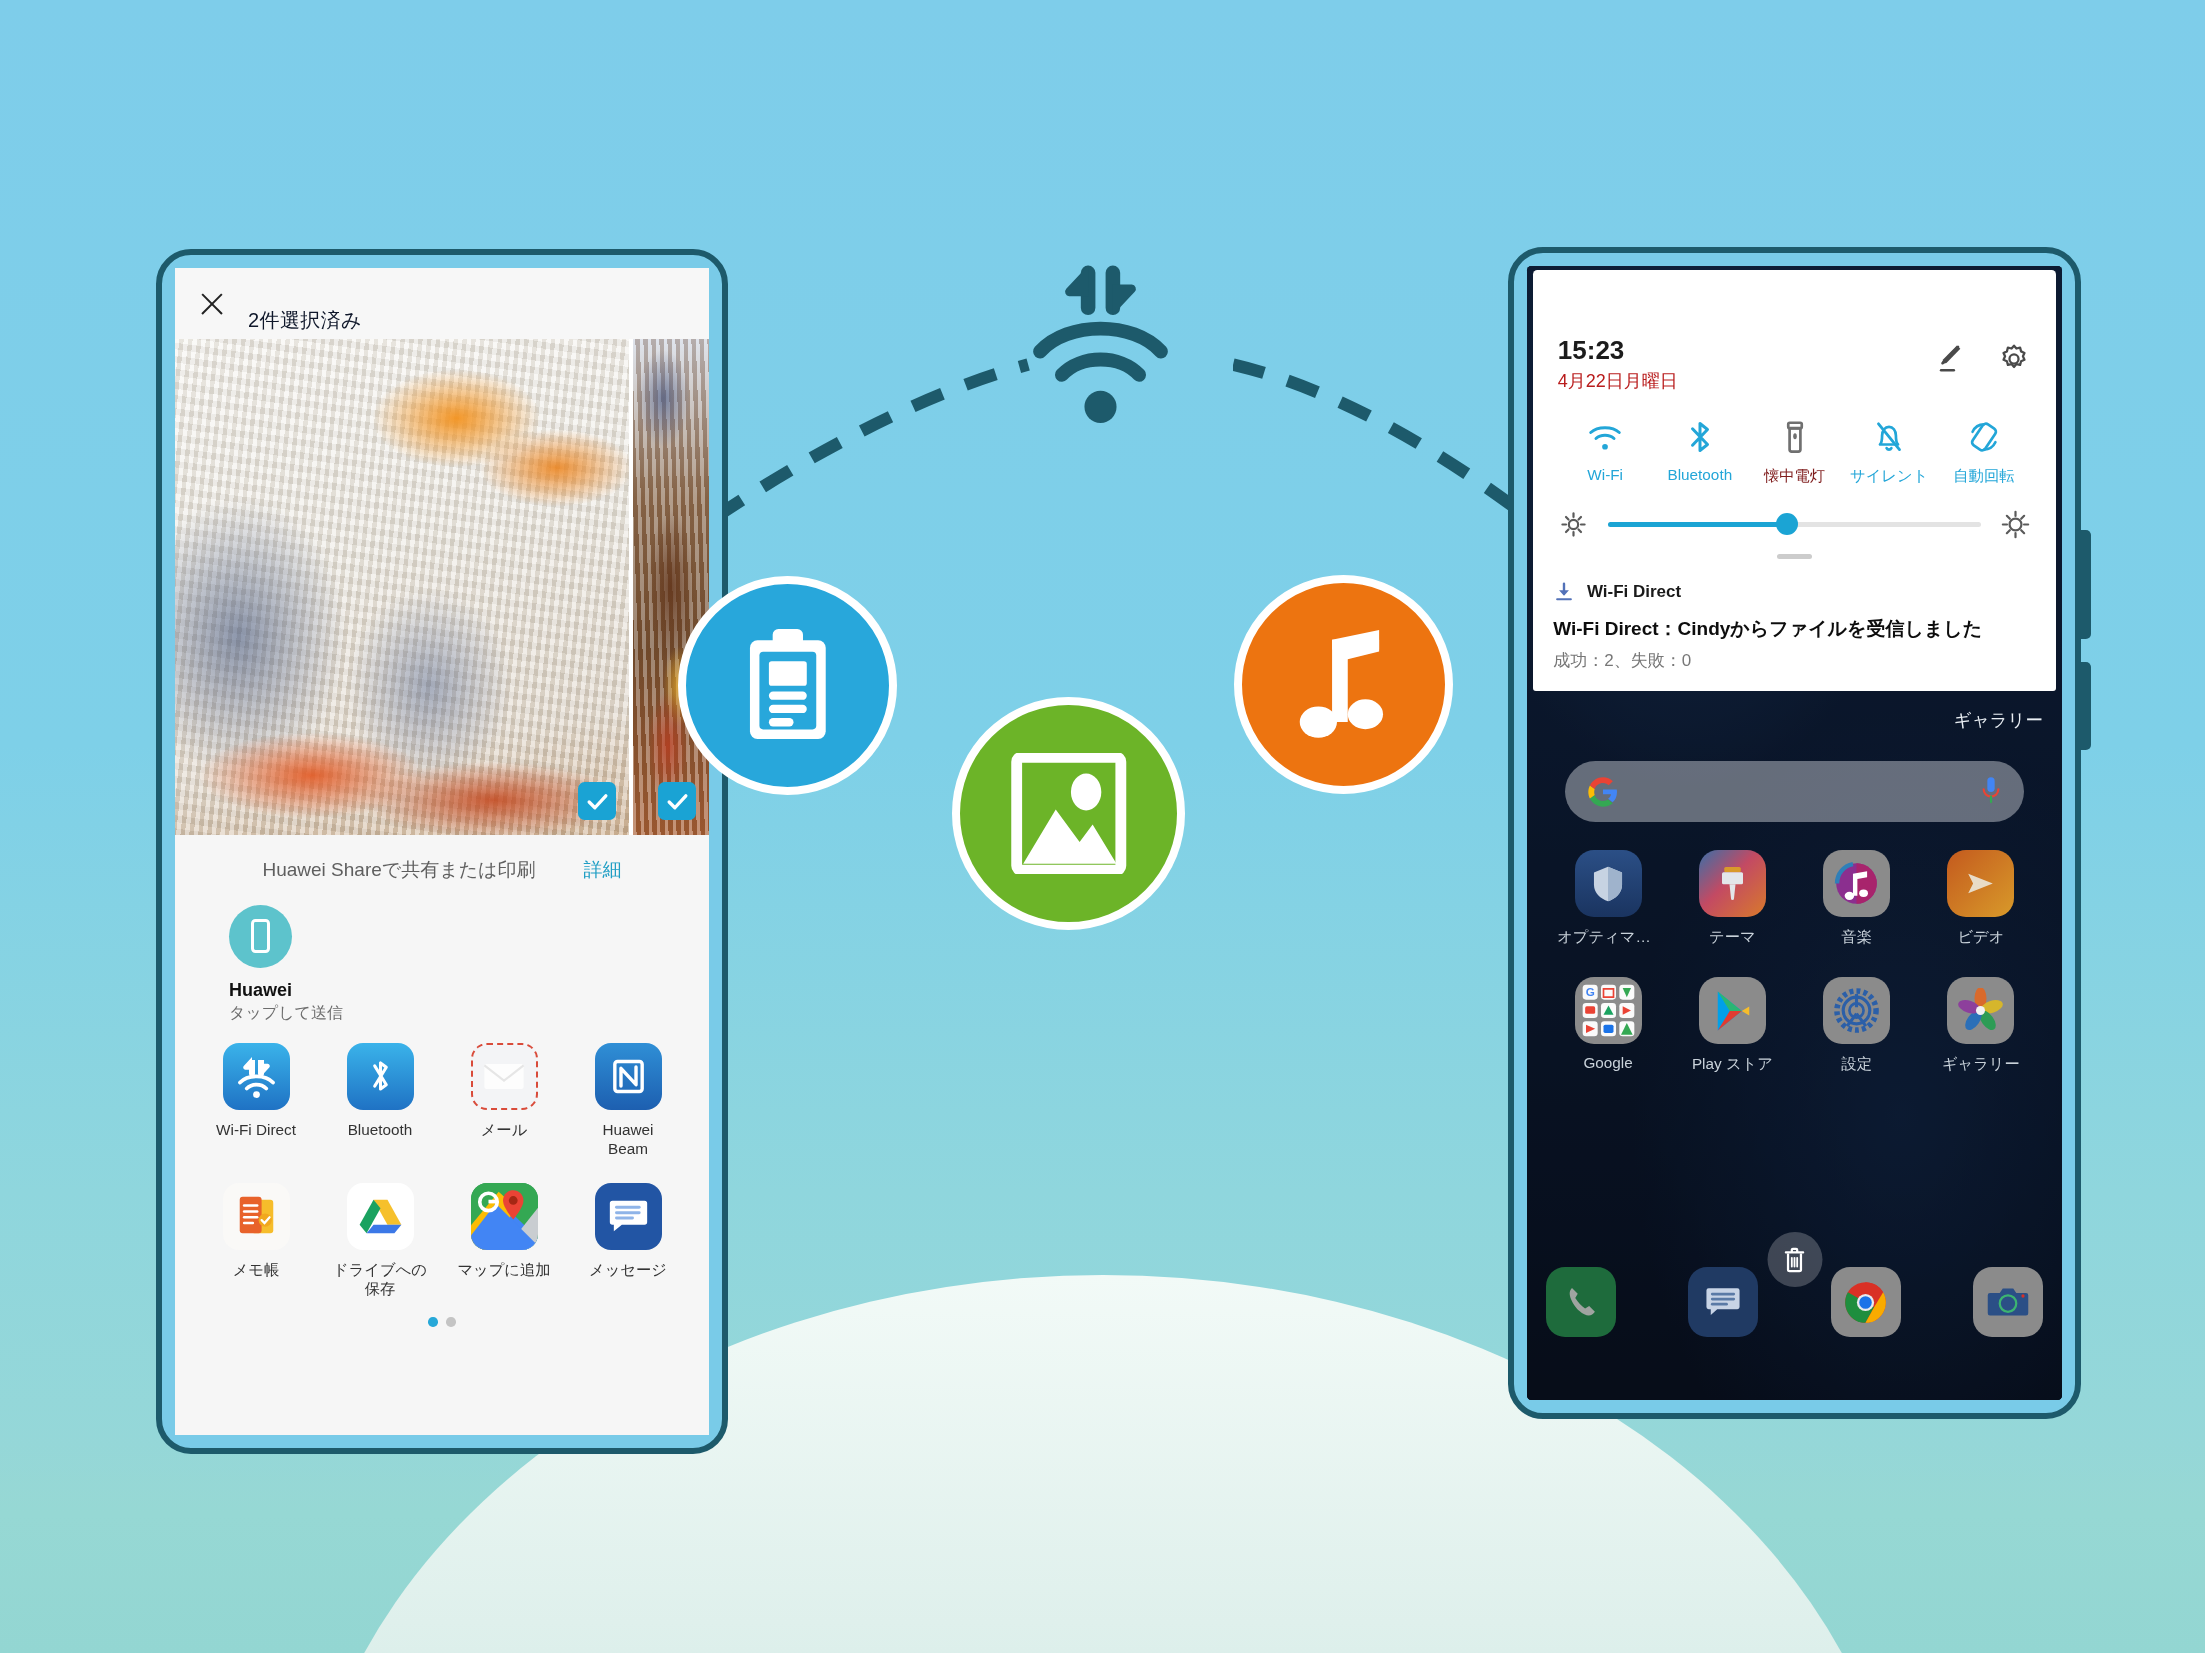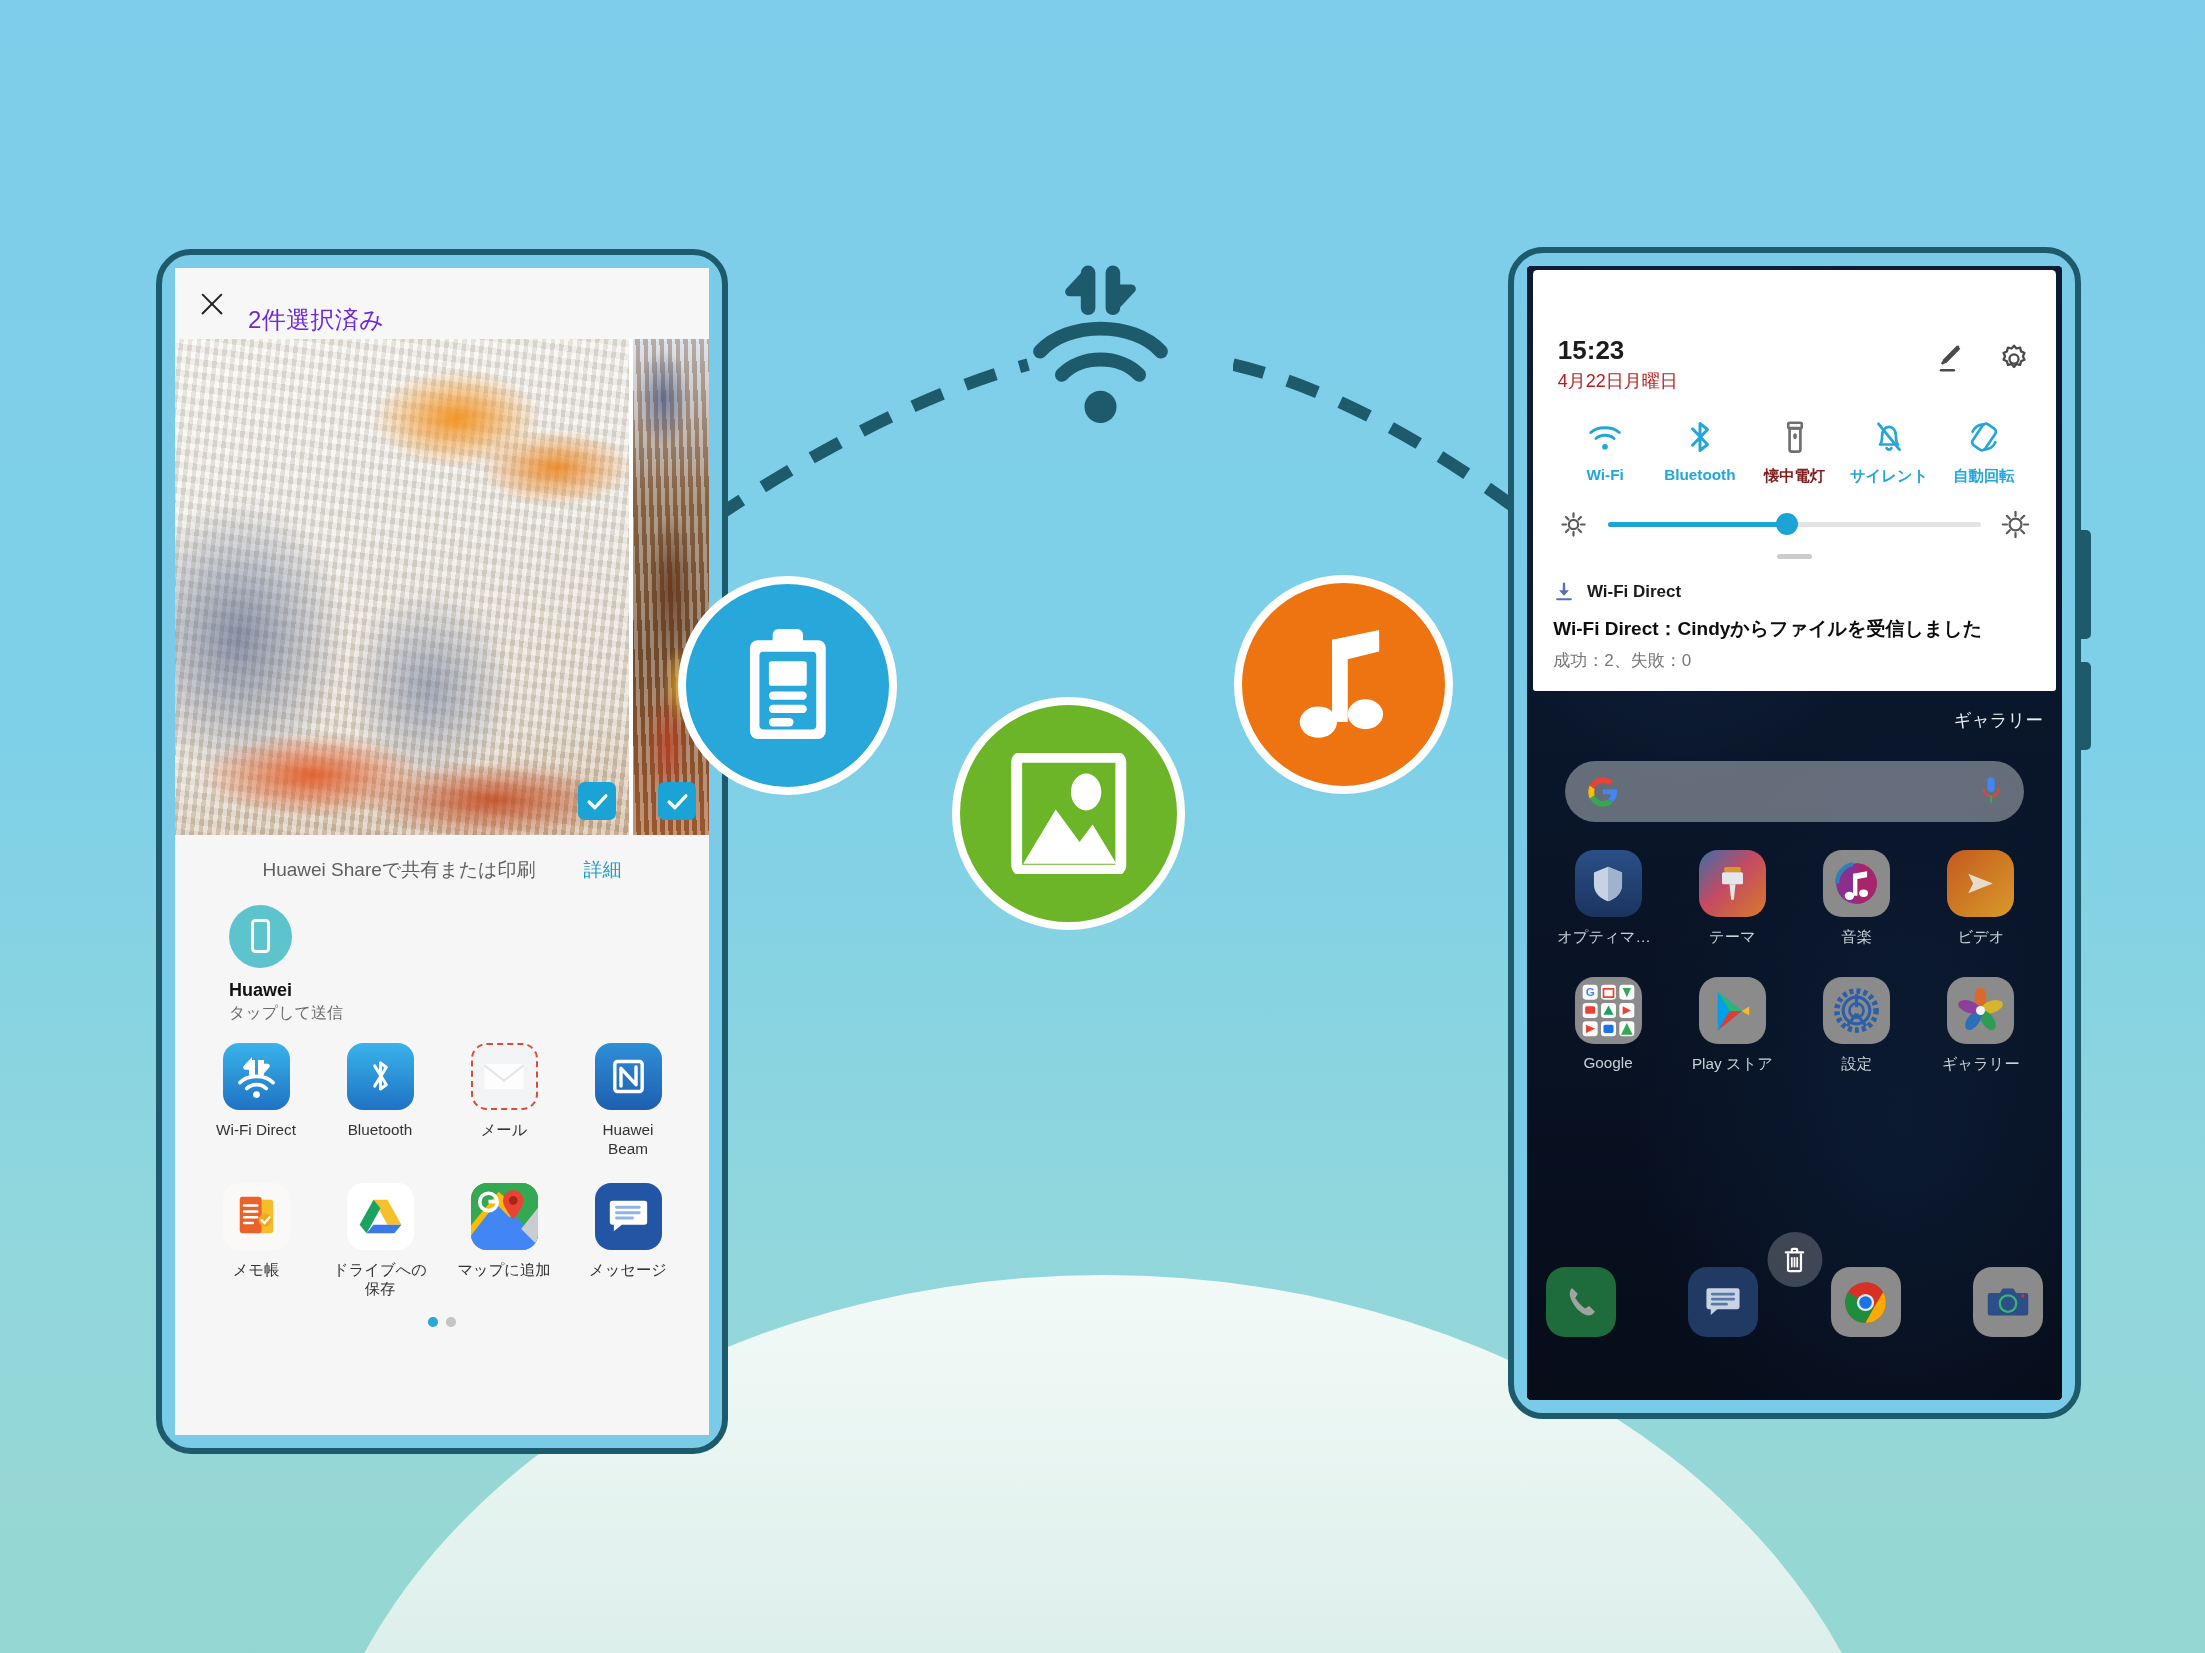--- a/index.html
+++ b/index.html
@@ -63,21 +63,21 @@
   }
   .close-x {
     width: 28px; height: 28px; position: relative; flex: 0 0 28px;
   }
   .close-x::before, .close-x::after {
     content:""; position:absolute; left:0; top:13px; width:28px; height:2.2px;
     background:#222;
   }
   .close-x::before { transform: rotate(45deg); }
   .close-x::after  { transform: rotate(-45deg); }
-  .gal-title { font-size: 24px; color: #6d28d9; letter-spacing: 0.4px; margin-top: 33px; }
+  .gal-title { font-size: 20px; color: #0f172a; letter-spacing: 0.4px; margin-top: 33px; }
 
   .thumbs {
     flex: 0 0 496px;
     display: flex; gap: 4.4px; overflow: hidden;
     background: #fff;
   }
   .thumb { position: relative; overflow: hidden; }
   .thumb.t1 { flex: 0 0 454px; }
   .thumb.t2 { flex: 1 1 auto; }
   .paint {
@@ -179,21 +179,21 @@
     background:#fff; border-radius: 4.4px;
     padding: 22px 25px 16px;
   }
   .qs-top { display:flex; align-items:flex-start;margin-top:44px; }
   .qs-time { font-size: 26px; font-weight: 700; color:#1c1c1c; line-height:1.1; }
   .qs-date { font-size: 18px; color:#b91c1c; margin-top:4.4px; }
   .qs-actions { margin-left:auto; display:flex; gap:29px; padding-top:5.8px; }
   .qs-actions svg { width: 34px; height:34px; }
 
   .qs-tiles { display:flex; justify-content:space-between; margin-top: 26px; }
-  .qs-tile { display:flex; flex-direction:column; align-items:center; width: 102px; font-weight: bold; }
+  .qs-tile { display:flex; flex-direction:column; align-items:center; width: 102px; }
   .qs-tile svg { width: 36px; height: 36px; }
   .qs-tile-lbl { margin-top: 10.2px; font-size: 15.3px; color:#23a6d8; white-space:nowrap; }
   .qs-tile.off .qs-tile-lbl { color:#7f1d1d; }
 
   .qs-bright { display:flex; align-items:center; gap: 19px; margin-top: 22px; }
   .qs-bright svg { width: 31px; height:31px; flex:0 0 31px; }
   .track { flex:1; height:5.1px; border-radius:2.9px; background:#e3e3e3; position:relative; }
   .track .fill { position:absolute; left:0; top:0; bottom:0; border-radius:2.9px; background:#1ba4d4; }
   .track .thumb {
     position:absolute; top:50%; width:22px; height:22px; border-radius:50%;

